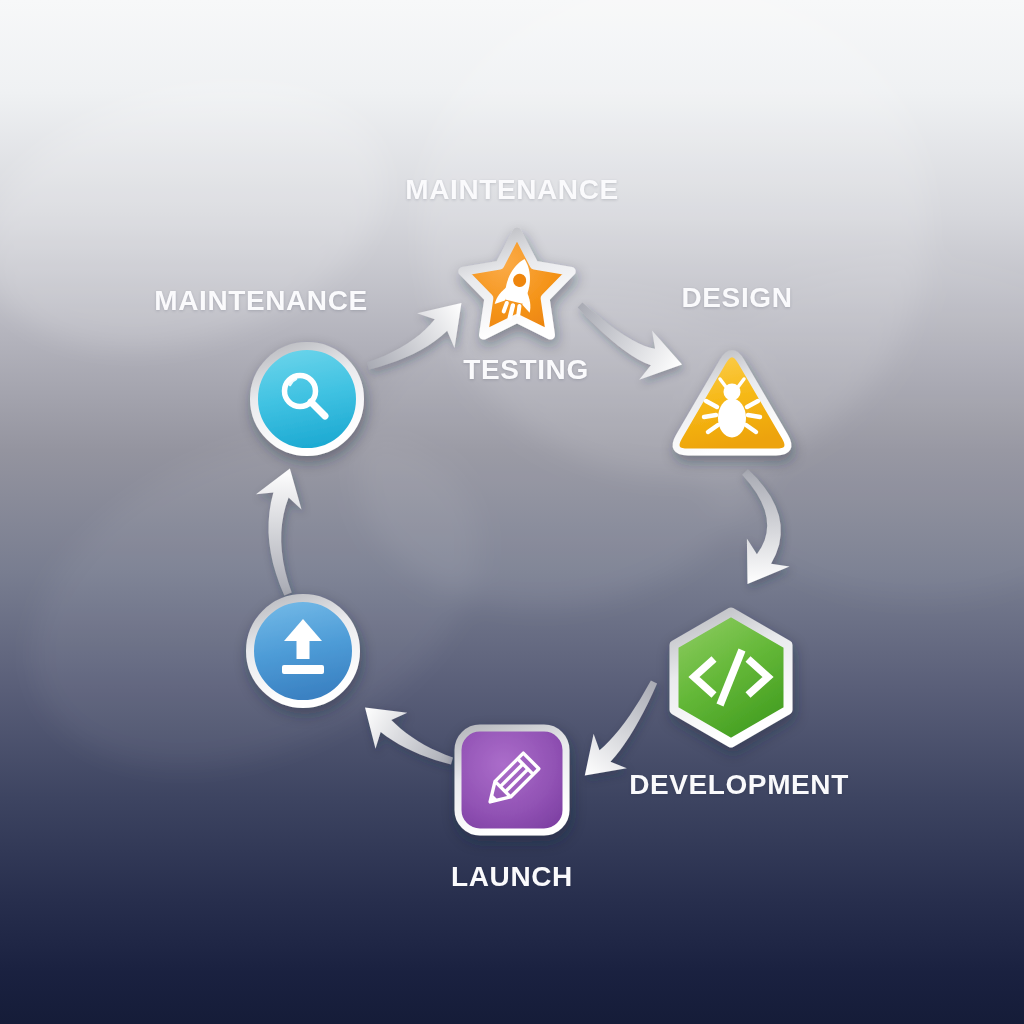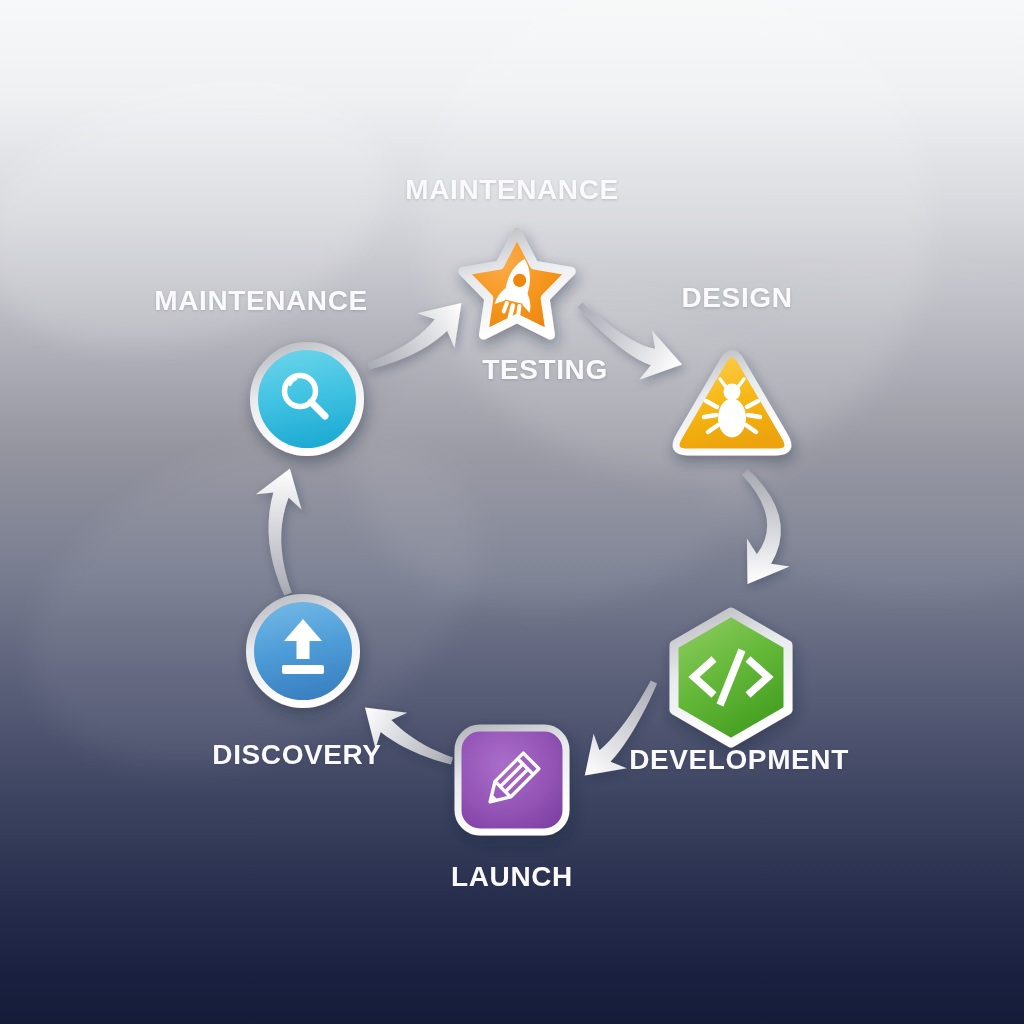--- a/index.html
+++ b/index.html
@@ -184,19 +184,18 @@
       <circle cx="307" cy="399" r="53" fill="url(#gCyan)" stroke="url(#gRim)" stroke-width="8"></circle>
       <g fill="none" stroke="#ffffff">
         <circle cx="300" cy="391" r="15.5" stroke-width="5.5"></circle>
         <line x1="311" y1="402" x2="325" y2="416" stroke-width="7" stroke-linecap="round"></line>
         <path d="M290,385 A 10 10 0 0 1 296,379" stroke-width="2.6" stroke-linecap="round" opacity="0.9"></path>
       </g>
     </g>
   </svg>
 
   <div class="label" style="left:512px;top:190px">MAINTENANCE</div>
-  <div class="label" style="left:545px;top:370px">TESTING</div>
+  <div class="label" style="left:526px;top:370px">TESTING</div>
   <div class="label" style="left:737px;top:298px">DESIGN</div>
-  <div class="label" style="left:739px;top:760px">DEVELOPMENT</div>
+  <div class="label" style="left:739px;top:785px">DEVELOPMENT</div>
   <div class="label" style="left:512px;top:877px">LAUNCH</div>
-  <div class="label" style="left:297px;top:755px">DISCOVERY</div>
   <div class="label" style="left:261px;top:301px">MAINTENANCE</div>
 </div>
 
 </body></html>

